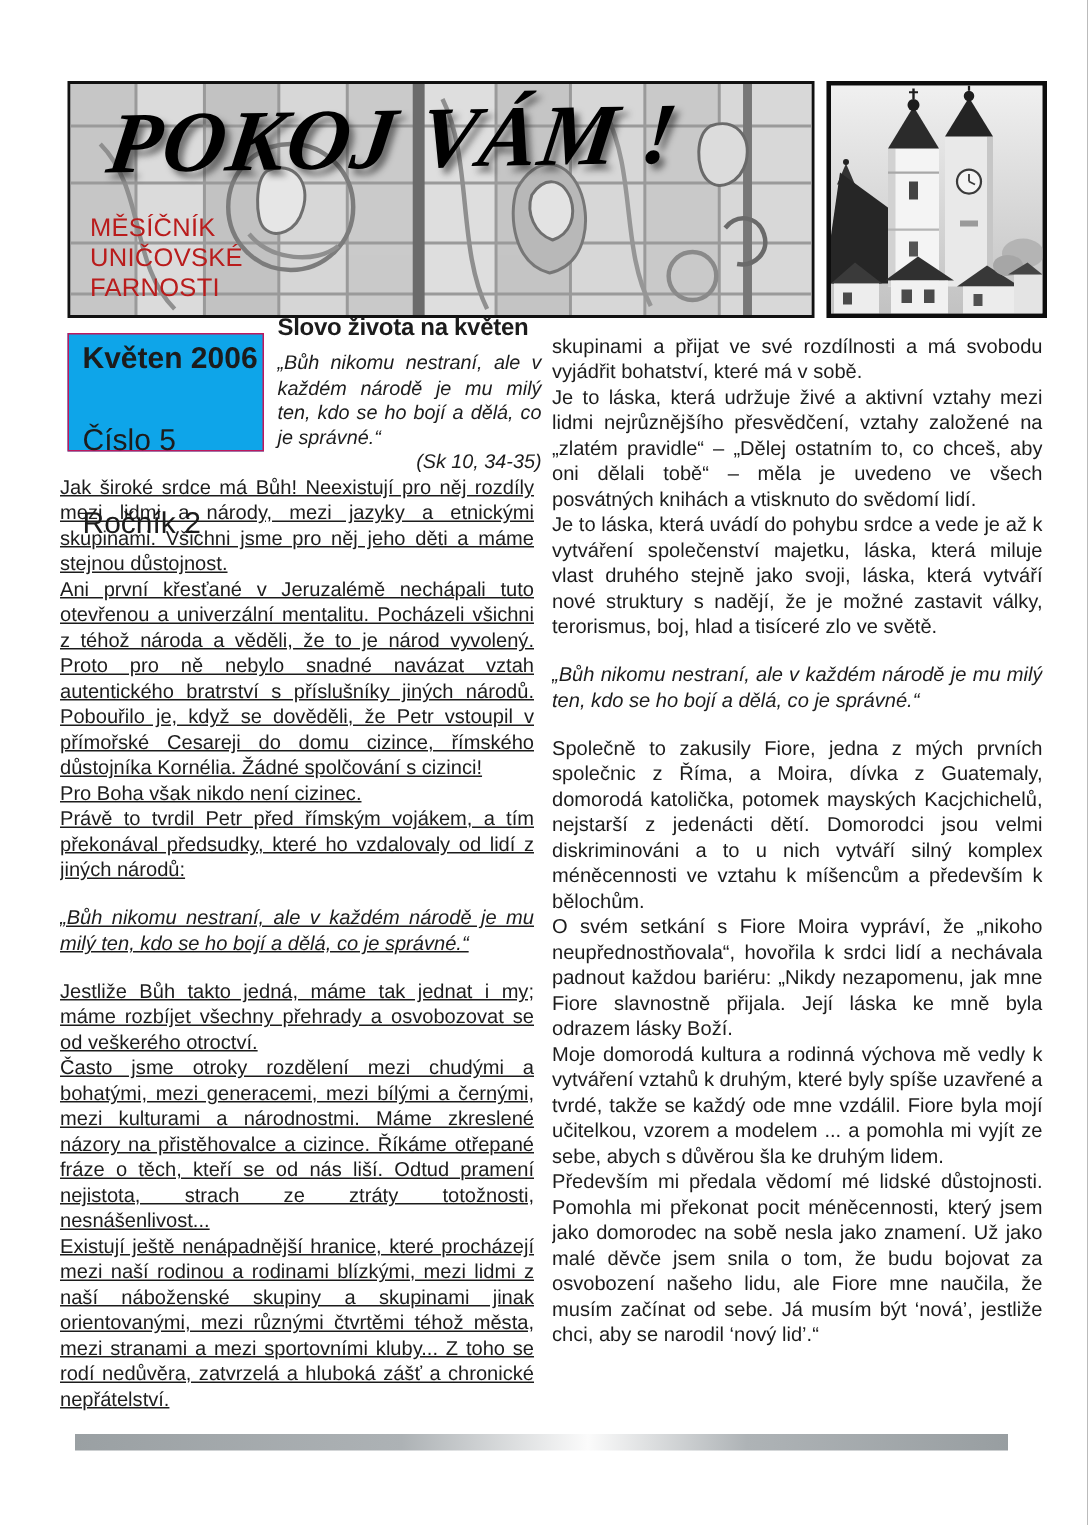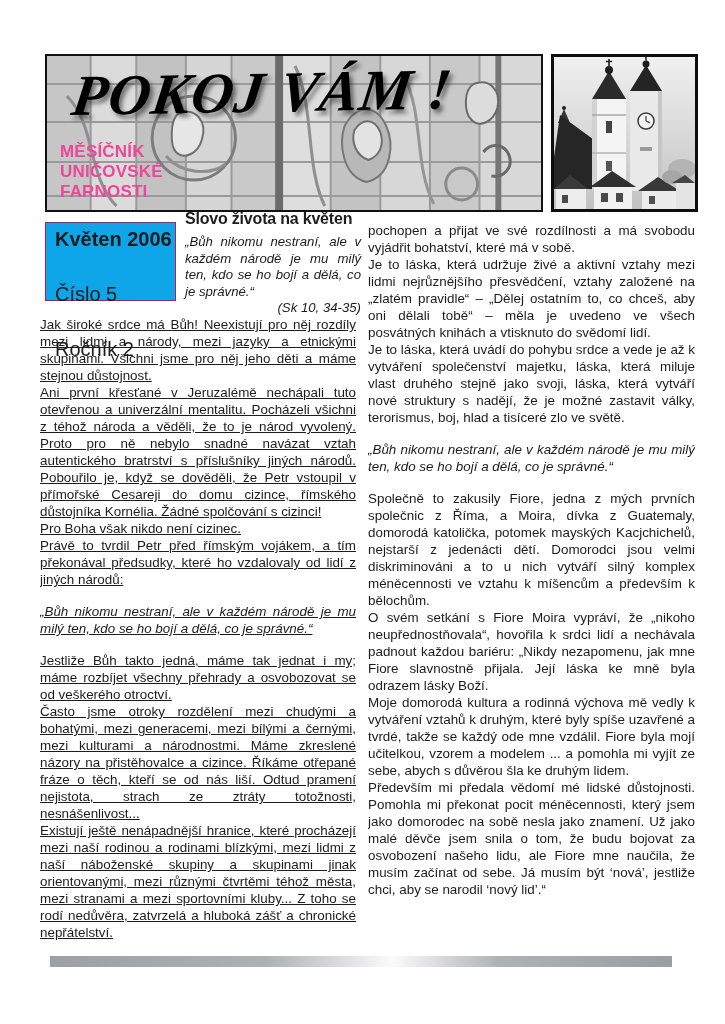--- a/index.html
+++ b/index.html
@@ -22,21 +22,21 @@
     position:absolute;left:26px;top:2px;width:460px;
     font-family:"Liberation Serif",serif;
     font-style:italic;font-weight:bold;
     font-size:58px;letter-spacing:1px;color:#000;
     transform:skewX(-9deg) rotate(-1deg);
     text-shadow:4px 4px 4px rgba(30,30,30,0.55);
     white-space:nowrap;
   }
   .mast-subtitle{
     position:absolute;left:13px;bottom:8px;
-    font-weight:bold;font-size:17px;line-height:20px;color:#ec4899;
+    font-weight:normal;font-size:17px;line-height:20px;color:#b91c1c;
     letter-spacing:0.2px;
   }
   .church-photo{
     position:absolute;left:551px;top:54px;width:147px;height:158px;
     border:3px solid #0d0d0d;box-sizing:border-box;overflow:hidden;background:#dcdcdc;
   }
   .church-photo svg{width:100%;height:100%;display:block;}
   
   .issue-box{
     position:absolute;left:45px;top:222px;width:131px;height:79px;
@@ -205,21 +205,21 @@
       <p class="normal">Jak široké srdce má Bůh! Neexistují pro něj rozdíly mezi lidmi a národy, mezi jazyky a etnickými skupinami. Všichni jsme pro něj jeho děti a máme stejnou důstojnost.</p>
       <p class="normal">Ani první křesťané v Jeruzalémě nechápali tuto otevřenou a univerzální mentalitu. Pocházeli všichni z téhož národa a věděli, že to je národ vyvolený. Proto pro ně nebylo snadné navázat vztah autentického bratrství s příslušníky jiných národů. Pobouřilo je, když se dověděli, že Petr vstoupil v přímořské Cesareji do domu cizince, římského důstojníka Kornélia. Žádné spolčování s cizinci!</p>
       <p class="normal">Pro Boha však nikdo není cizinec.</p>
       <p class="normal">Právě to tvrdil Petr před římským vojákem, a tím překonával předsudky, které ho vzdalovaly od lidí z jiných národů:</p>
       <p class="quote">„Bůh nikomu nestraní, ale v každém národě je mu milý ten, kdo se ho bojí a dělá, co je správné.“</p>
       <p class="normal">Jestliže Bůh takto jedná, máme tak jednat i my; máme rozbíjet všechny přehrady a osvobozovat se od veškerého otroctví.</p>
       <p class="normal">Často jsme otroky rozdělení mezi chudými a bohatými, mezi generacemi, mezi bílými a černými, mezi kulturami a národnostmi. Máme zkreslené názory na přistěhovalce a cizince. Říkáme otřepané fráze o těch, kteří se od nás liší. Odtud pramení nejistota, strach ze ztráty totožnosti, nesnášenlivost...</p>
       <p class="normal">Existují ještě nenápadnější hranice, které procházejí mezi naší rodinou a rodinami blízkými, mezi lidmi z naší náboženské skupiny a skupinami jinak orientovanými, mezi různými čtvrtěmi téhož města, mezi stranami a mezi sportovními kluby... Z toho se rodí nedůvěra, zatvrzelá a hluboká zášť a chronické nepřátelství.</p>
     </div>
   <div class="col col-right">
-      <p class="normal">pochopen a přijat ve své rozdílnosti a má svobodu vyjádřit bohatství, které  má v sobě.</p>
+      <p class="normal">skupinami a přijat ve své rozdílnosti a má svobodu vyjádřit bohatství, které  má v sobě.</p>
       <p class="normal">Je to láska, která udržuje živé a aktivní vztahy mezi lidmi nejrůznějšího přesvědčení, vztahy založené na „zlatém pravidle“ –  „Dělej ostatním to, co chceš, aby oni dělali tobě“ – měla je uvedeno ve všech posvátných knihách a vtisknuto do svědomí lidí.</p>
       <p class="normal">Je to láska, která uvádí do pohybu srdce a vede je až k vytváření společenství majetku, láska, která miluje vlast druhého stejně jako svoji, láska, která vytváří nové struktury s nadějí, že je možné zastavit války, terorismus, boj, hlad a tisíceré zlo ve světě.</p>
       <p class="quote">„Bůh nikomu nestraní, ale v každém národě je mu milý ten, kdo se ho bojí a dělá, co je správné.“</p>
       <p class="normal">Společně to zakusily Fiore, jedna z mých prvních společnic z Říma, a Moira, dívka z Guatemaly, domorodá katolička, potomek mayských  Kacjchichelů, nejstarší z jedenácti dětí. Domorodci jsou velmi diskriminováni a to u nich vytváří silný komplex méněcennosti ve vztahu k míšencům a především k bělochům.</p>
       <p class="normal">O svém setkání s Fiore Moira vypráví, že „nikoho neupřednostňovala“, hovořila k srdci lidí a nechávala padnout každou bariéru: „Nikdy nezapomenu, jak mne Fiore slavnostně přijala. Její láska ke mně byla odrazem lásky Boží.</p>
       <p class="normal">Moje domorodá kultura a rodinná výchova mě vedly k vytváření vztahů k druhým, které byly spíše uzavřené a tvrdé, takže se každý ode mne vzdálil. Fiore byla mojí učitelkou, vzorem a modelem ... a pomohla mi vyjít ze sebe, abych s důvěrou šla ke druhým lidem.</p>
       <p class="normal">Především mi předala vědomí mé lidské důstojnosti. Pomohla mi překonat pocit méněcennosti, který jsem jako domorodec na sobě nesla jako znamení. Už jako malé děvče jsem snila o tom, že budu bojovat za osvobození našeho lidu, ale Fiore mne naučila, že musím začínat od sebe. Já musím být ‘nová’, jestliže chci, aby se narodil ‘nový lid’.“</p>
     </div>
 
   <div class="footer-bar"></div>

